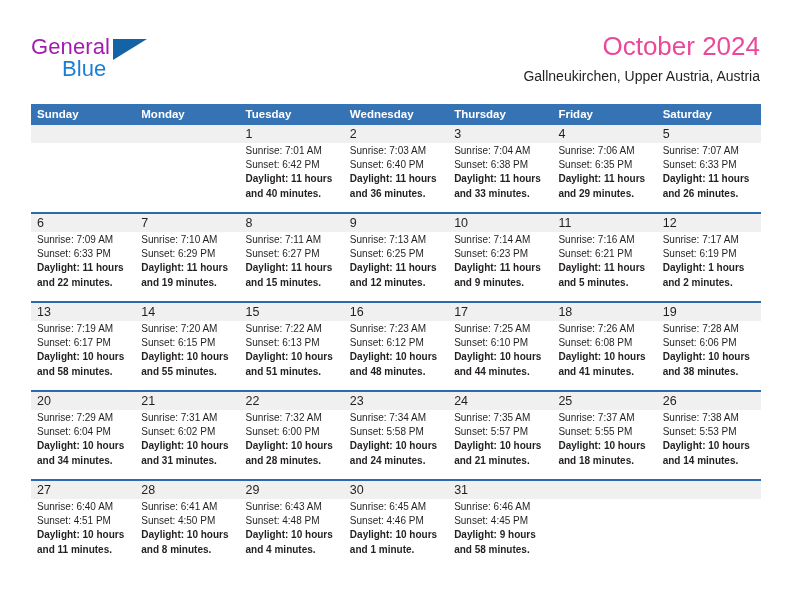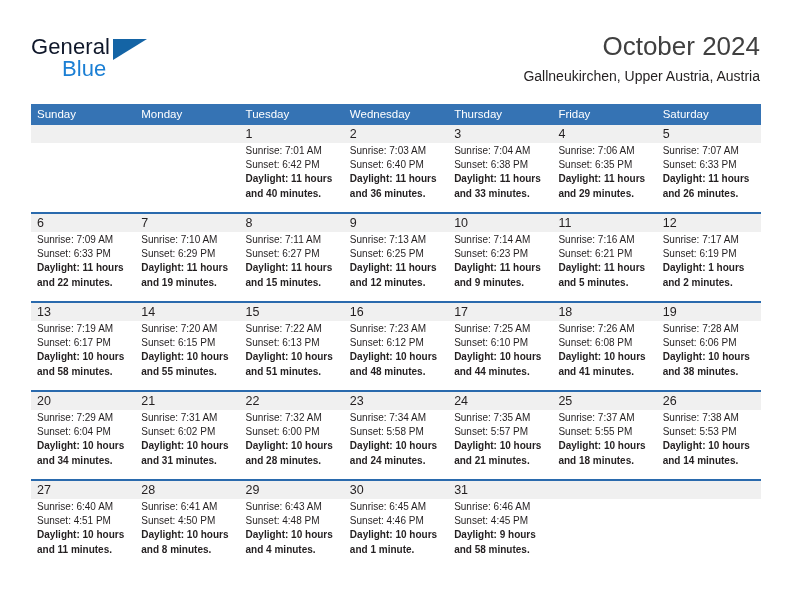--- a/index.html
+++ b/index.html
@@ -37,21 +37,21 @@
     top: 35px;
     width: 180px;
     height: 52px;
   }
   .logo-line1 {
     position: absolute;
     left: 0;
     top: 0;
     font-size: 22px;
     letter-spacing: 0.1px;
-    color: #0f172a;
+    color: #a21caf;
     line-height: 24px;
     white-space: nowrap;
   }
   .logo-line2 {
     position: absolute;
     left: 31px;
     top: 22px;
     font-size: 22px;
     letter-spacing: 0.1px;
     color: #1b7fd4;
@@ -69,21 +69,21 @@
   }
 
   .title-block {
     position: absolute;
     right: 32px;
     top: 30px;
     text-align: right;
   }
   .cal-title {
     font-size: 26px;
-    color: #404040;
+    color: #ec4899;
     line-height: 32px;
     white-space: nowrap;
   }
   .cal-subtitle {
     margin-top: 5px;
     font-size: 14px;
     color: #231f20;
     line-height: 18px;
     white-space: nowrap;
   }
@@ -94,20 +94,21 @@
     left: 31px;
     top: 104px;
     width: 730px;
   }
 
   .weekday-header {
     display: flex;
     width: 730px;
     height: 21px;
     background: #3573b4;
+    font-weight: bold;
   }
   .weekday-cell {
     flex: 1 1 0;
     box-sizing: border-box;
     padding-left: 6px;
     font-size: 11.5px;
     line-height: 21px;
     color: #ffffff;
     white-space: nowrap;
     overflow: hidden;

